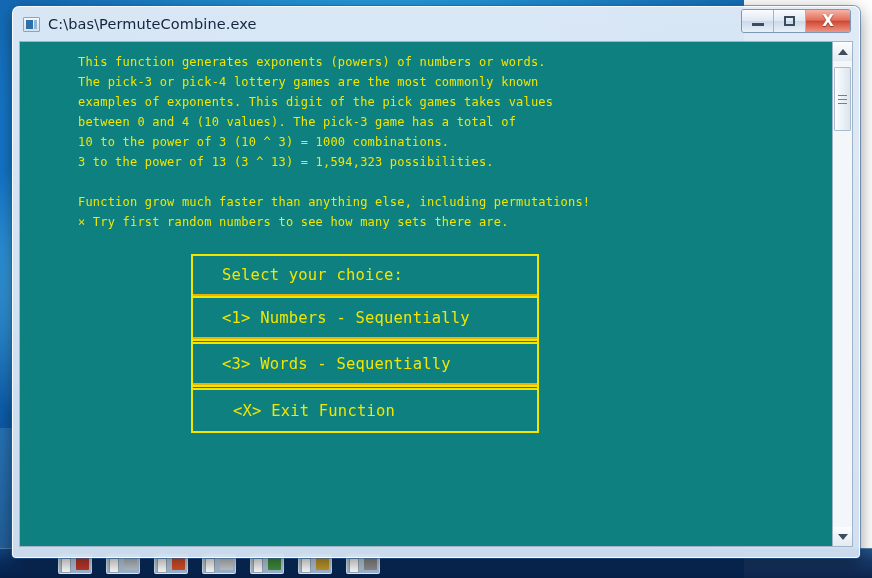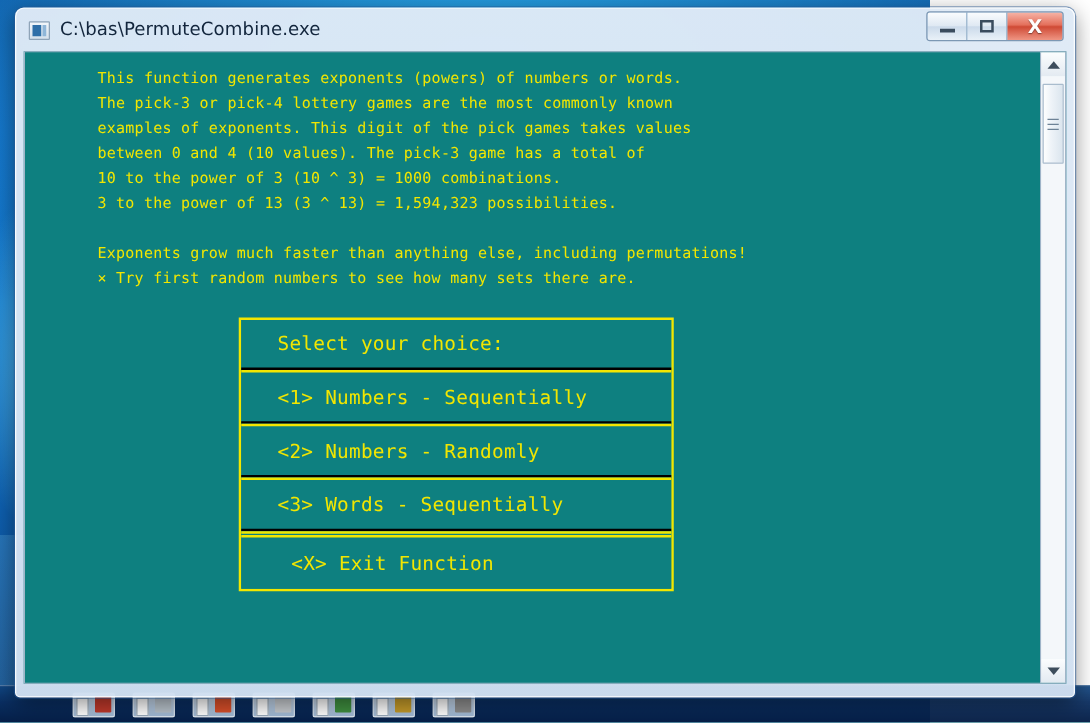--- a/index.html
+++ b/index.html
@@ -188,21 +188,21 @@
     margin-left: 113px;
     width: 348px;
     border: 2px solid #f2e600;
     background: #0e8080;
   }
   .menu-item {
     height: 40px;
     display: flex;
     align-items: center;
     padding-left: 29px;
-    border-bottom: 2px solid #000000;
+    border-bottom: 2px solid #eab308;
     background: #0e8080;
   }
   .menu-item:last-child { border-bottom: none; padding-left: 40px; }
   .menu-label {
     font-family: "DejaVu Sans Mono", monospace;
     font-size: 15.5px;
     color: #f2e600;
     white-space: pre;
     letter-spacing: 0.2px;
   }
@@ -299,35 +299,32 @@
     <div id="console-wrap">
 
       <div id="console">
         <div class="cline">This function generates exponents (powers) of numbers or words.</div>
         <div class="cline">The pick-3 or pick-4 lottery games are the most commonly known</div>
         <div class="cline">examples of exponents. This digit of the pick games takes values</div>
         <div class="cline">between 0 and 4 (10 values). The pick-3 game has a total of</div>
         <div class="cline">10 to the power of 3 (10 ^ 3) = 1000 combinations.</div>
         <div class="cline">3 to the power of 13 (3 ^ 13) = 1,594,323 possibilities.</div>
         <div class="cline blank">&nbsp;</div>
-        <div class="cline">Exponents grow much faster than anything else, including permutations!</div>
+        <div class="cline">Function grow much faster than anything else, including permutations!</div>
         <div class="cline">× Try first random numbers to see how many sets there are.</div>
 
         <div id="menu">
           <div class="menu-item">
             <span class="menu-label">Select your choice:</span>
           </div>
           <div class="menu-sep"></div>
           <div class="menu-item">
             <span class="menu-label">&lt;1&gt; Numbers - Sequentially</span>
           </div>
           <div class="menu-sep"></div>
-          <div class="menu-item">
-            <span class="menu-label">&lt;2&gt; Numbers - Randomly</span>
-          </div>
           <div class="menu-sep"></div>
           <div class="menu-item">
             <span class="menu-label">&lt;3&gt; Words - Sequentially</span>
           </div>
           <div class="menu-sep"></div>
           <div class="menu-sep"></div>
           <div class="menu-item">
             <span class="menu-label">&lt;X&gt; Exit Function</span>
           </div>
         </div>

